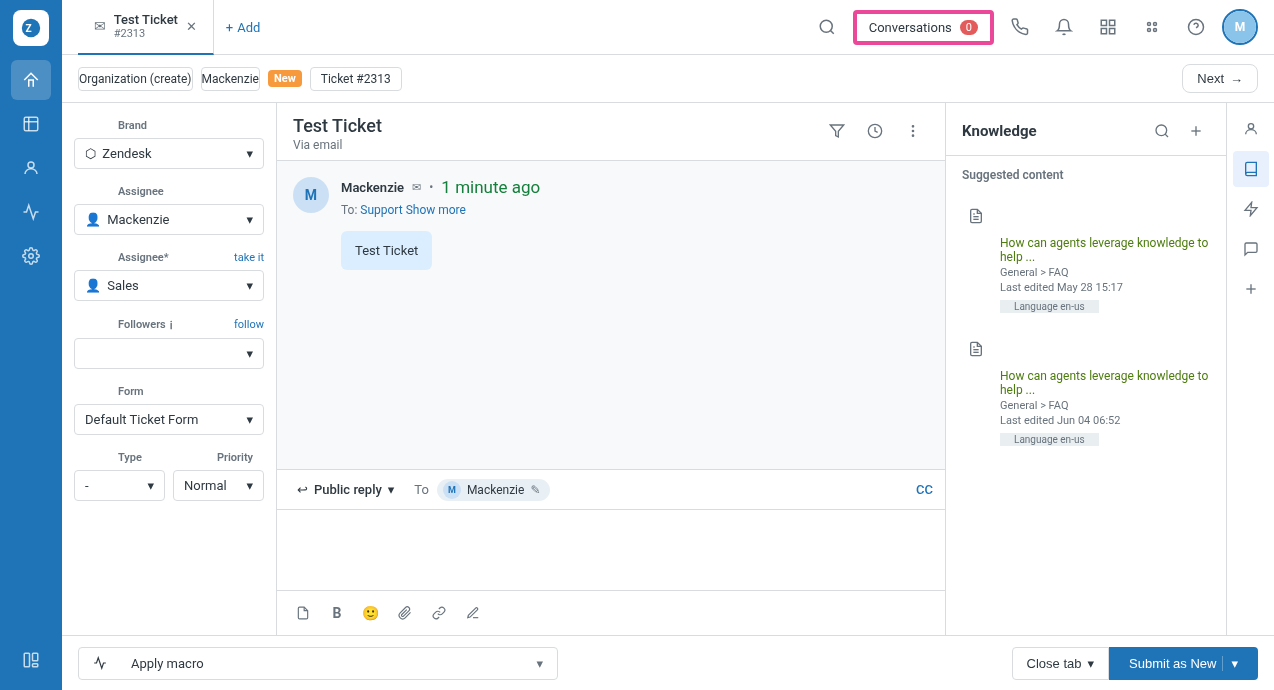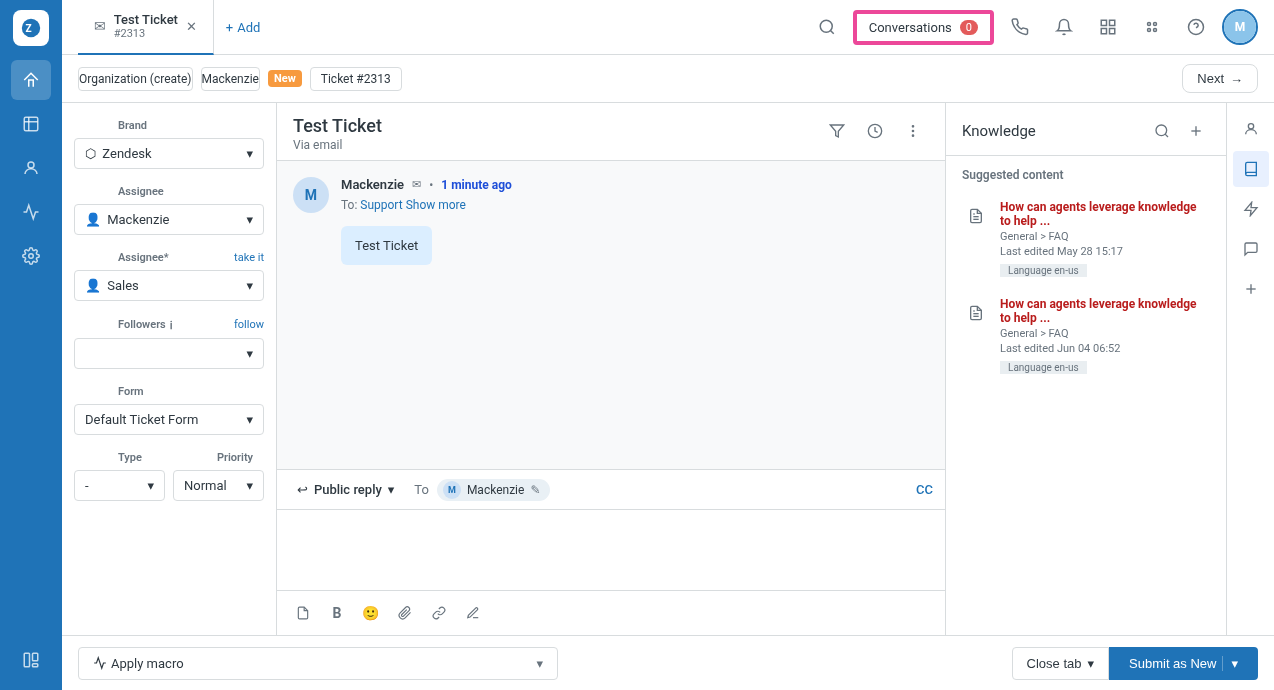--- a/index.html
+++ b/index.html
@@ -258,21 +258,21 @@
       font-size: 14px; font-weight: bold; color: #1f73b7;
       flex-shrink: 0;
     }
     .message-content { flex: 1; }
     .message-header {
       display: flex; align-items: center; gap: 8px;
       margin-bottom: 6px;
     }
     .message-sender { font-weight: 600; font-size: 13px; }
     .message-email-icon { color: #68737d; font-size: 11px; }
-    .message-time { color: #1d4ed8; font-size: 12px; font-weight: bold; }
+    .message-time { color: #15803d; font-size: 17px; }
     .message-to { font-size: 12px; color: #68737d; margin-bottom: 14px; }
     .message-to span { color: #1f73b7; cursor: pointer; }
     .message-body {
       background: #dbeeff;
       border-radius: 6px;
       padding: 12px 14px;
       font-size: 13px;
       color: #2f3941;
       display: inline-block;
     }
@@ -346,21 +346,21 @@
       overflow-y: auto;
       flex-shrink: 0;
     }
     .knowledge-header {
       padding: 14px 16px 10px;
       display: flex;
       align-items: center;
       justify-content: space-between;
       border-bottom: 1px solid #d8dcde;
     }
-    .knowledge-title { font-size: 15px; font-weight: 400; color: #2f3941; }
+    .knowledge-title { font-size: 15px; font-weight: 700; color: #2f3941; }
     .knowledge-header-actions { display: flex; gap: 6px; }
     .knowledge-header-btn {
       width: 28px; height: 28px;
       display: flex; align-items: center; justify-content: center;
       cursor: pointer; color: #68737d; border-radius: 4px;
     }
     .suggested-label {
       padding: 12px 16px 8px;
       font-size: 12px;
       font-weight: 600;
@@ -375,39 +375,40 @@
     .knowledge-item-icon {
       width: 28px; height: 28px;
       flex-shrink: 0;
       color: #68737d;
       display: flex; align-items: center; justify-content: center;
       margin-top: 2px;
     }
     .knowledge-item-content { flex: 1; }
     .knowledge-item-title {
       font-size: 12px;
-      color: #b91c1c;
+      color: #4d7c0f;
       margin-bottom: 2px;
-      font-weight: 700;
+      font-weight: 400;
+      margin-top: 36px;
     }
     .knowledge-item-category {
       font-size: 11px;
       color: #68737d;
       margin-bottom: 2px;
     }
     .knowledge-item-date {
       font-size: 11px;
       color: #68737d;
       margin-bottom: 4px;
     }
     .language-badge {
       display: inline-block;
       background: #e9eef1;
       border-radius: 0;
-      padding: 1px 8px;
+      padding: 1px 14px;
       font-size: 10px;
       color: #68737d;
     }
 
     
     .right-thin-nav {
       width: 48px;
       background: white;
       border-left: 1px solid #d8dcde;
       display: flex;
@@ -428,21 +429,21 @@
     .bottom-bar {
       height: 55px;
       background: white;
       border-top: 1px solid #d8dcde;
       display: flex;
       align-items: center;
       padding: 0 16px;
       flex-shrink: 0;
     }
     .apply-macro-btn {
-      display: flex; align-items: center; gap: 4px;
+      display: flex; align-items: center; gap: 24px;
       border: 1px solid #d8dcde; border-radius: 4px;
       padding: 8px 14px;
       cursor: pointer;
       font-size: 13px;
       color: #2f3941;
       background: white;
       flex: 1;
       max-width: 480px;
     }
     .apply-macro-chevron { margin-left: auto; color: #68737d; }

